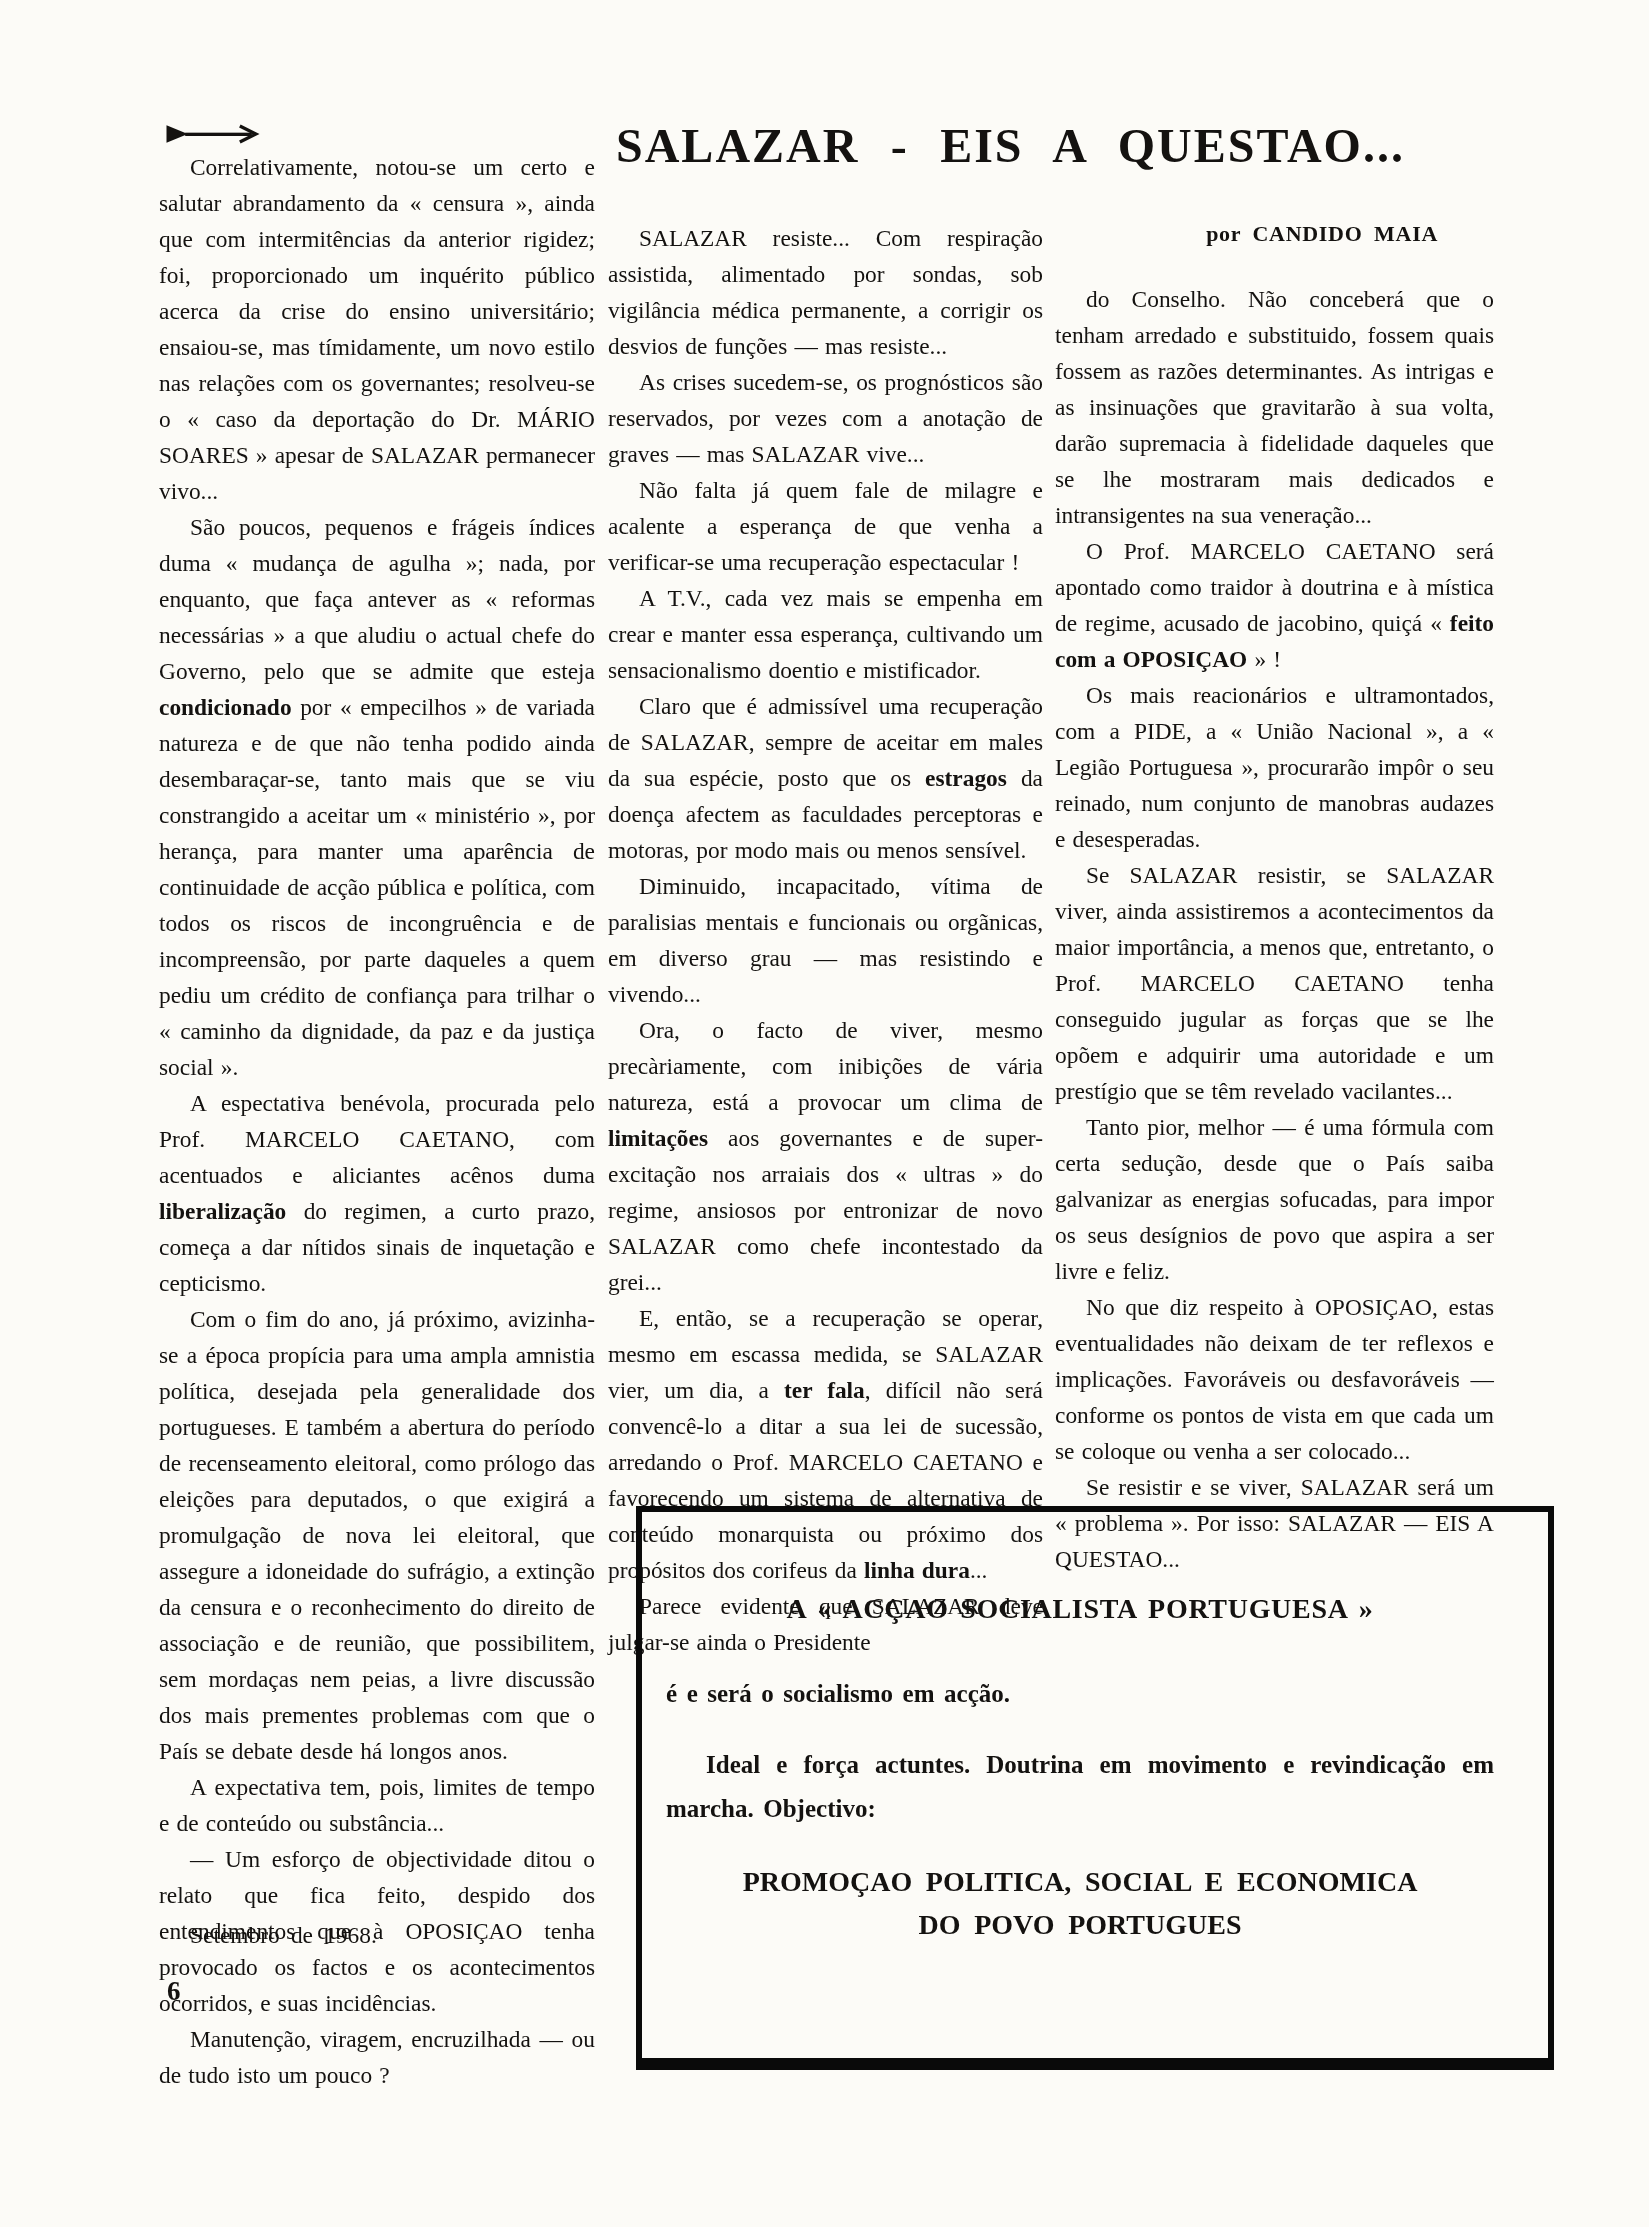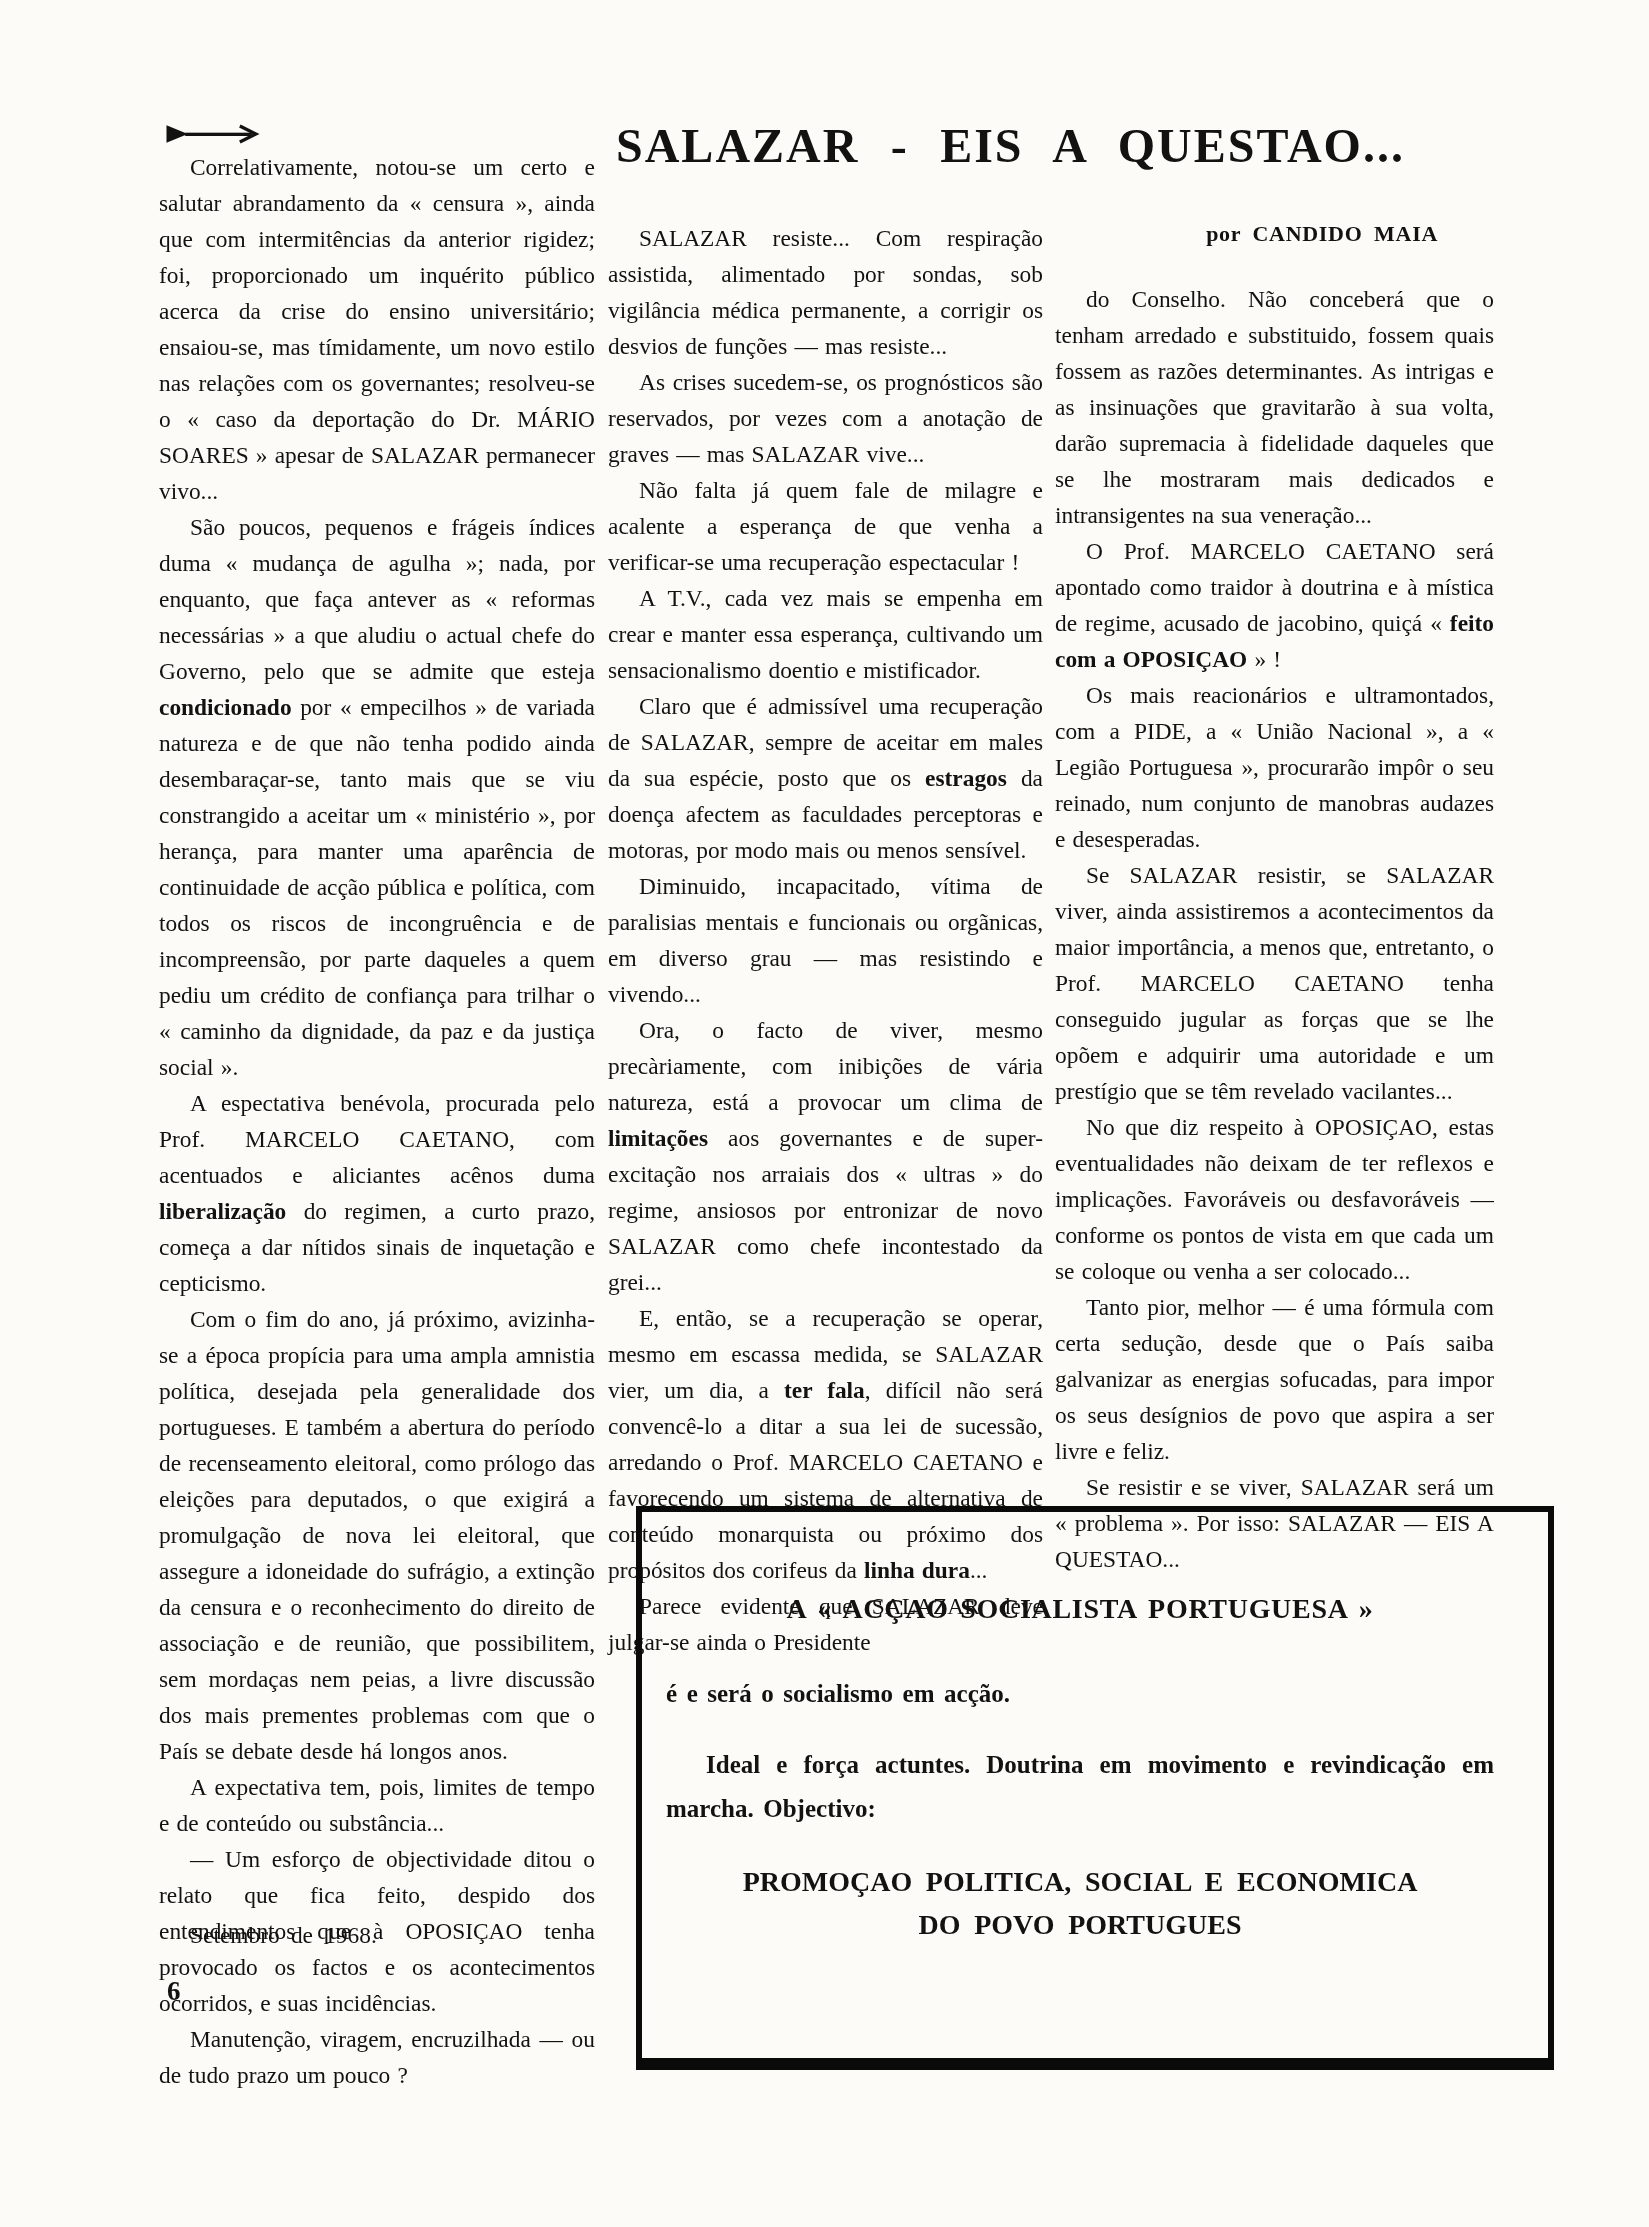--- a/index.html
+++ b/index.html
@@ -78,40 +78,40 @@
 
   <div class="byline">por CANDIDO MAIA</div>
 
   <div id="col-left" class="column">
       <p><span>Correlativamente, notou-se um certo e salutar abrandamento da « censura », ainda que com intermitências da anterior rigidez; foi, proporcionado um inquérito público acerca da crise do ensino universitário; ensaiou-se, mas tímidamente, um novo estilo nas relações com os governantes; resolveu-se o « caso da deportação do Dr. MÁRIO SOARES » apesar de SALAZAR permanecer vivo...</span></p>
       <p><span>São poucos, pequenos e frágeis índices duma « mudança de agulha »; nada, por enquanto, que faça antever as « reformas necessárias » a que aludiu o actual chefe do Governo, pelo que se admite que esteja </span><b>condicionado</b><span> por « empecilhos » de variada natureza e de que não tenha podido ainda desembaraçar-se, tanto mais que se viu constrangido a aceitar um « ministério », por herança, para manter uma aparência de continuidade de acção pública e política, com todos os riscos de incongruência e de incompreensão, por parte daqueles a quem pediu um crédito de confiança para trilhar o « caminho da dignidade, da paz e da justiça social ».</span></p>
       <p><span>A espectativa benévola, procurada pelo Prof. MARCELO CAETANO, com acentuados e aliciantes acênos duma </span><b>liberalização</b><span> do regimen, a curto prazo, começa a dar nítidos sinais de inquetação e cepticismo.</span></p>
       <p><span>Com o fim do ano, já próximo, avizinha-se a época propícia para uma ampla amnistia política, desejada pela generalidade dos portugueses. E também a abertura do período de recenseamento eleitoral, como prólogo das eleições para deputados, o que exigirá a promulgação de nova lei eleitoral, que assegure a idoneidade do sufrágio, a extinção da censura e o reconhecimento do direito de associação e de reunião, que possibilitem, sem mordaças nem peias, a livre discussão dos mais prementes problemas com que o País se debate desde há longos anos.</span></p>
       <p><span>A expectativa tem, pois, limites de tempo e de conteúdo ou substância...</span></p>
       <p><span>— Um esforço de objectividade ditou o relato que fica feito, despido dos entendimentos que à OPOSIÇAO tenha provocado os factos e os acontecimentos ocorridos, e suas incidências.</span></p>
-      <p><span>Manutenção, viragem, encruzilhada — ou de tudo prazo um pouco ?</span></p>
+      <p><span>Manutenção, viragem, encruzilhada — ou de tudo isto um pouco ?</span></p>
     </div>
   <div id="col-mid" class="column">
       <p><span>SALAZAR resiste... Com respiração assistida, alimentado por sondas, sob vigilância médica permanente, a corrigir os desvios de funções — mas resiste...</span></p>
       <p><span>As crises sucedem-se, os prognósticos são reservados, por vezes com a anotação de graves — mas SALAZAR vive...</span></p>
       <p><span>Não falta já quem fale de milagre e acalente a esperança de que venha a verificar-se uma recuperação espectacular !</span></p>
       <p><span>A T.V., cada vez mais se empenha em crear e manter essa esperança, cultivando um sensacionalismo doentio e mistificador.</span></p>
       <p><span>Claro que é admissível uma recuperação de SALAZAR, sempre de aceitar em males da sua espécie, posto que os </span><b>estragos</b><span> da doença afectem as faculdades perceptoras e motoras, por modo mais ou menos sensível.</span></p>
       <p><span>Diminuido, incapacitado, vítima de paralisias mentais e funcionais ou orgãnicas, em diverso grau — mas resistindo e vivendo...</span></p>
       <p><span>Ora, o facto de viver, mesmo precàriamente, com inibições de vária natureza, está a provocar um clima de </span><b>limitações</b><span> aos governantes e de super-excitação nos arraiais dos « ultras » do regime, ansiosos por entronizar de novo SALAZAR como chefe incontestado da grei...</span></p>
       <p><span>E, então, se a recuperação se operar, mesmo em escassa medida, se SALAZAR vier, um dia, a </span><b>ter fala</b><span>, difícil não será convencê-lo a ditar a sua lei de sucessão, arredando o Prof. MARCELO CAETANO e favorecendo um sistema de alternativa de conteúdo monarquista ou próximo dos propósitos dos corifeus da </span><b>linha dura</b><span>...</span></p>
       <p><span>Parece evidente que SALAZAR deve julgar-se ainda o Presidente</span></p>
     </div>
   <div id="col-right" class="column">
       <p><span>do Conselho. Não conceberá que o tenham arredado e substituido, fossem quais fossem as razões determinantes. As intrigas e as insinuações que gravitarão à sua volta, darão supremacia à fidelidade daqueles que se lhe mostraram mais dedicados e intransigentes na sua veneração...</span></p>
       <p><span>O Prof. MARCELO CAETANO será apontado como traidor à doutrina e à mística de regime, acusado de jacobino, quiçá « </span><b>feito com a OPOSIÇAO</b><span> » !</span></p>
       <p><span>Os mais reacionários e ultramontados, com a PIDE, a « União Nacional », a « Legião Portuguesa », procurarão impôr o seu reinado, num conjunto de manobras audazes e desesperadas.</span></p>
       <p><span>Se SALAZAR resistir, se SALAZAR viver, ainda assistiremos a acontecimentos da maior importância, a menos que, entretanto, o Prof. MARCELO CAETANO tenha conseguido jugular as forças que se lhe opõem e adquirir uma autoridade e um prestígio que se têm revelado vacilantes...</span></p>
+      <p><span>Tanto pior, melhor — é uma fórmula com certa sedução, desde que o País saiba galvanizar as energias sofucadas, para impor os seus desígnios de povo que aspira a ser livre e feliz.</span></p>
       <p><span>No que diz respeito à OPOSIÇAO, estas eventualidades não deixam de ter reflexos e implicações. Favoráveis ou desfavoráveis — conforme os pontos de vista em que cada um se coloque ou venha a ser colocado...</span></p>
-      <p><span>Tanto pior, melhor — é uma fórmula com certa sedução, desde que o País saiba galvanizar as energias sofucadas, para impor os seus desígnios de povo que aspira a ser livre e feliz.</span></p>
       <p><span>Se resistir e se viver, SALAZAR será um « problema ». Por isso: SALAZAR — EIS A QUESTAO...</span></p>
     </div>
 
   <div class="date-line">Setembro de 1968.</div>
   <div class="page-number">6</div>
 
   <div class="ad-box">
     <div class="ad-heading">A « ACÇAO SOCIALISTA PORTUGUESA »</div>
     <div class="ad-line1">é e será o socialismo em acção.</div>
     <div class="ad-para">Ideal e força actuntes. Doutrina em movimento e revindicação em marcha. Objectivo:</div>

